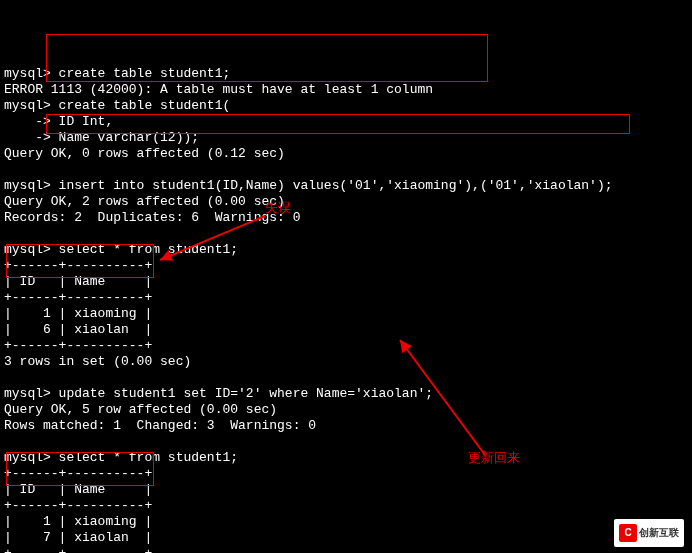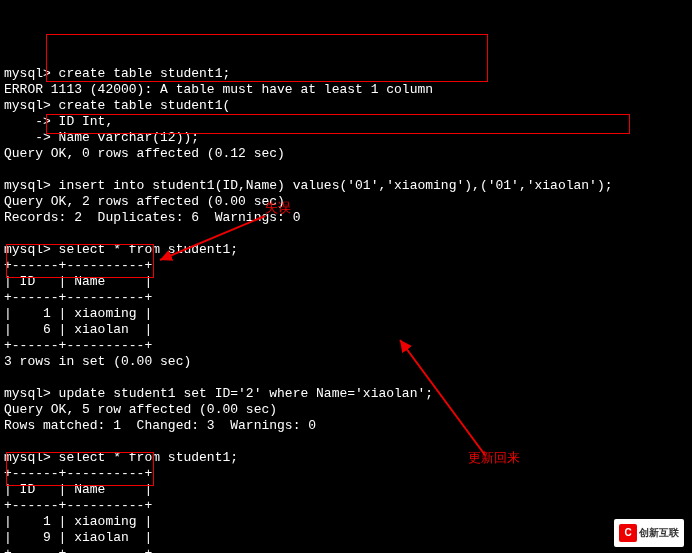--- a/index.html
+++ b/index.html
@@ -78,21 +78,21 @@
 <span></span>
 <span>mysql&gt; update student1 set ID='2' where Name='xiaolan';</span>
 <span>Query OK, 5 row affected (0.00 sec)</span>
 <span>Rows matched: 1  Changed: 3  Warnings: 0</span>
 <span></span>
 <span>mysql&gt; select * from student1;</span>
 <span>+------+----------+</span>
 <span>| ID   | Name     |</span>
 <span>+------+----------+</span>
 <span>|    1 | xiaoming |</span>
-<span>|    9 | xiaolan  |</span>
+<span>|    7 | xiaolan  |</span>
 <span>+------+----------+</span>
 
 <span></span>
 </div>
 
 
 <div class="box-red" style="left:46px; top:34px; width:442px; height:48px;"></div>
 <div class="box-red" style="left:46px; top:114px; width:584px; height:20px;"></div>
 <div class="box-red" style="left:6px; top:244px; width:148px; height:34px;"></div>
 <div class="box-red" style="left:6px; top:452px; width:148px; height:34px;"></div>

